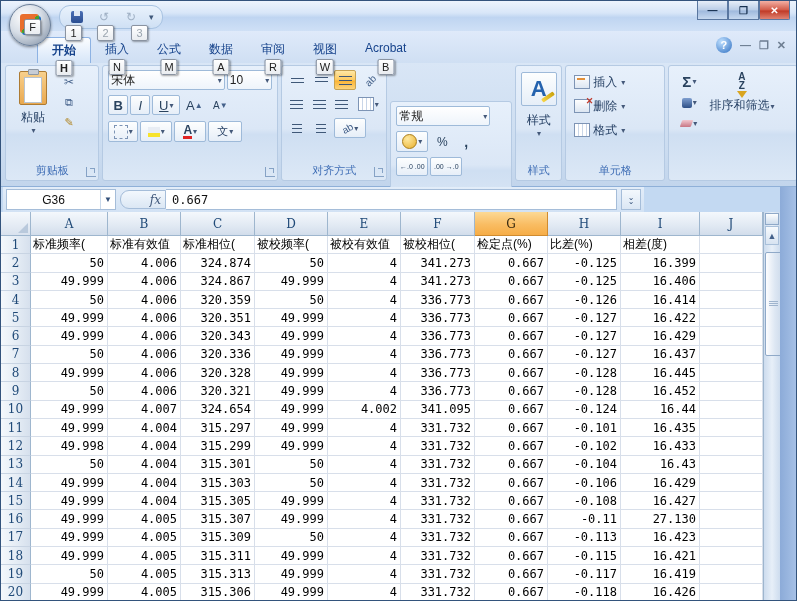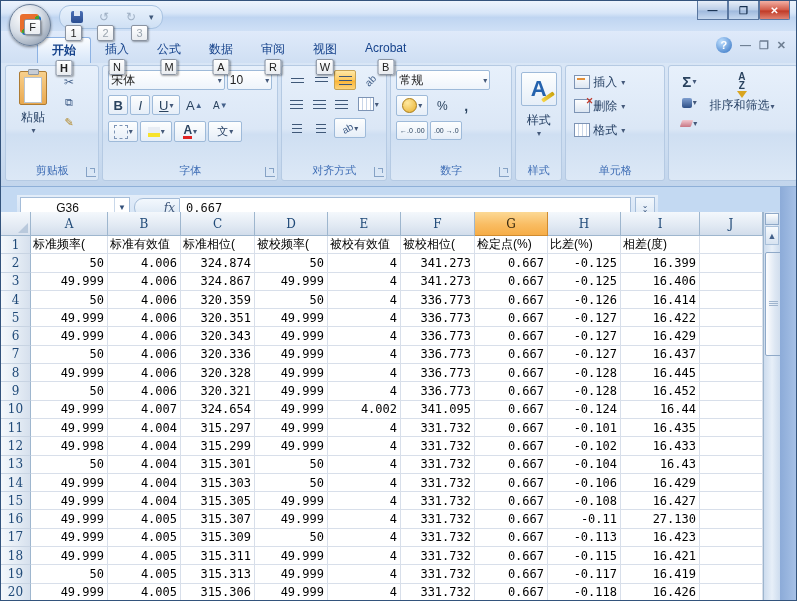--- a/index.html
+++ b/index.html
@@ -80,22 +80,22 @@
   .binoc:before,.binoc:after{content:"";position:absolute;top:0;width:7px;height:12px;border-radius:3px;background:linear-gradient(#7f9fd0,#2d4f86);}
   .binoc:before{left:0;} .binoc:after{right:0;}
   .stack2{display:flex;flex-direction:column;gap:2px;}
   .cellbtn{display:flex;align-items:center;gap:3px;font-size:12px;color:#1f3a5f;height:20px;}
   .micon{width:14px;height:12px;border:1px solid #7d94b5;background:linear-gradient(#fefefe,#dce6f2);position:relative;}
   .micon.del:after{content:"✕";position:absolute;right:-4px;top:-4px;color:#c0392b;font-size:9px;font-weight:bold;}
   .micon.ins:after{content:"";position:absolute;left:2px;top:2px;width:8px;height:2px;background:#e2903a;}
   .micon.fmt{background:repeating-linear-gradient(90deg,#fff 0 3px,#c9d6e8 3px 4px);}
   .editlbl{font-size:12px;color:#1f3a5f;line-height:13px;text-align:center;}
   
-  .fbar{position:absolute;left:16px;top:186px;width:641px;height:25px;background:linear-gradient(#e3edf9,#d2e2f4);
-    border-bottom:1px solid #9db8d9;display:flex;align-items:center;margin-top:8px;}
+  .fbar{position:absolute;left:2px;top:186px;width:641px;height:25px;background:linear-gradient(#e3edf9,#d2e2f4);
+    border-bottom:1px solid #9db8d9;display:flex;align-items:center;}
   .namebox{width:108px;height:19px;margin-left:3px;background:#fff;border:1px solid #a5bdd9;display:flex;align-items:center;
     font-size:12px;color:#111;}
   .namebox span.nb{flex:1;text-align:center;}
   .nb-drop{width:14px;height:100%;display:flex;align-items:center;justify-content:center;font-size:8px;color:#33507a;border-left:1px solid #c9d8ea;}
   .fxwrap{width:46px;height:19px;margin-left:4px;border:1px solid #a5bdd9;border-radius:9px 0 0 9px;background:linear-gradient(#f3f8fd,#dbe7f4);
     display:flex;align-items:center;justify-content:flex-end;padding-right:4px;box-sizing:border-box;}
   .fx{font-size:12px;font-style:italic;color:#41597c;font-family:"DejaVu Serif",serif;}
   .finput{flex:1;height:19px;background:#fff;border:1px solid #a5bdd9;border-left:none;display:flex;align-items:center;
     font-size:12px;font-family:"DejaVu Sans Mono",monospace;color:#111;padding-left:6px;margin-right:4px;}
   .fchevron{width:18px;height:19px;margin-right:3px;border:1px solid #a5bdd9;background:linear-gradient(#f3f8fd,#dbe7f4);
@@ -245,21 +245,20 @@
             <div class="btn frame" style="width:30px;height:19px;">
                 <span style="font-size:12px;font-weight:bold;color:#29425e;border-bottom:3px solid #e02424;line-height:11px;">A</span>
                 <span class="da">▾</span>
               </div>
             <div class="btn frame" style="width:32px;height:19px;">
                 <span style="font-size:11px;color:#1f3a5f;">文</span>
                 <span class="da">▾</span>
               </div>
           </div>
         </div>
-        <div class="glabel">字体</div>
         <div class="dlauncher"></div>
       </div>
 
       <div class="group" style="width:106px;">
         <div style="padding:4px 4px 0 4px;">
           <div class="smallrow">
             <div class="btn" style="width:20px;height:18px;">
                 <span class="hlines" style="height:5px;"></span>
               </div>
             <div class="btn" style="width:20px;height:18px;">
@@ -297,21 +296,21 @@
             <div class="btn frame" style="width:30px;height:18px;">
                 <span style="font-size:10px;color:#44618a;transform:rotate(-30deg);display:inline-block;">ab</span>
                 <span class="da">▾</span>
               </div>
           </div>
         </div>
         <div class="glabel">对齐方式</div>
         <div class="dlauncher"></div>
       </div>
 
-      <div class="group" style="width:124px;">
+      <div class="group" style="width:124px;margin-top:36px;">
         <div style="padding:4px 5px 0 5px;">
           <div class="combo" style="width:88px;">
             <span>常规</span>
               <span class="da">▾</span>
           </div>
           <div class="smallrow" style="margin-top:5px;">
             <div class="btn frame" style="width:30px;height:19px;">
                 <span class="coin"></span>
                 <span class="da">▾</span>
               </div>

